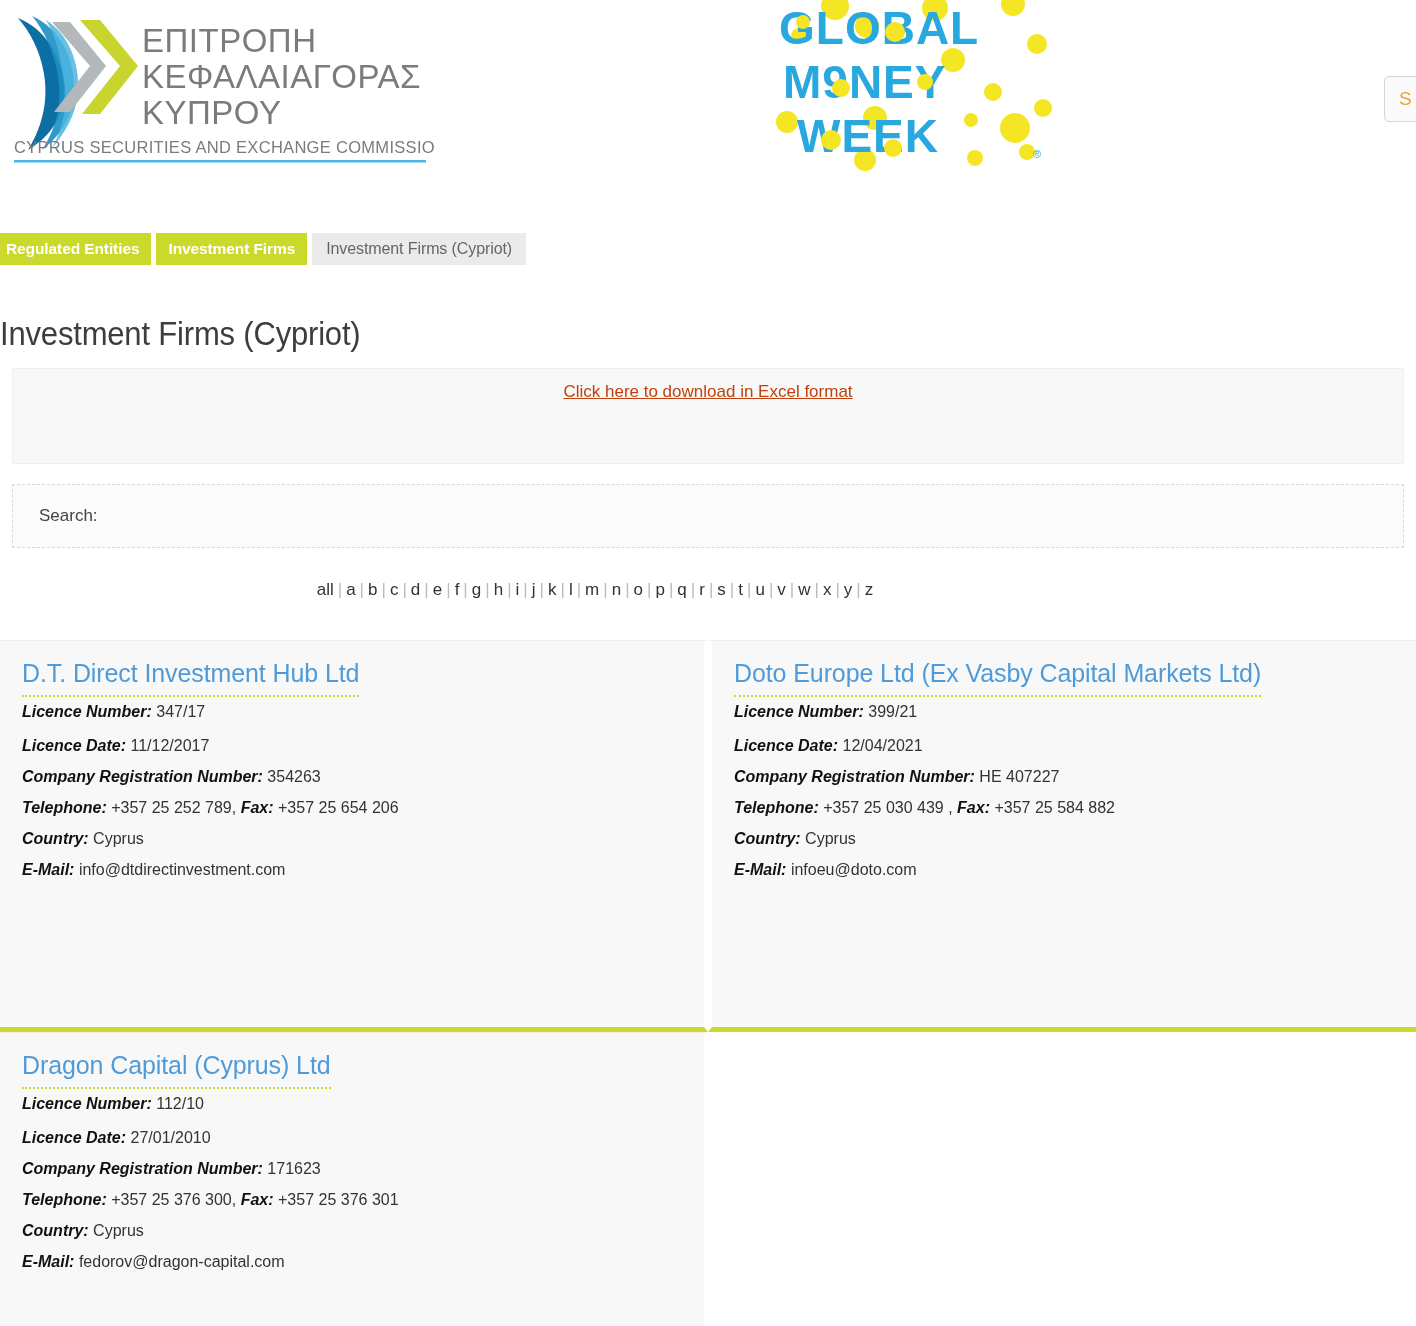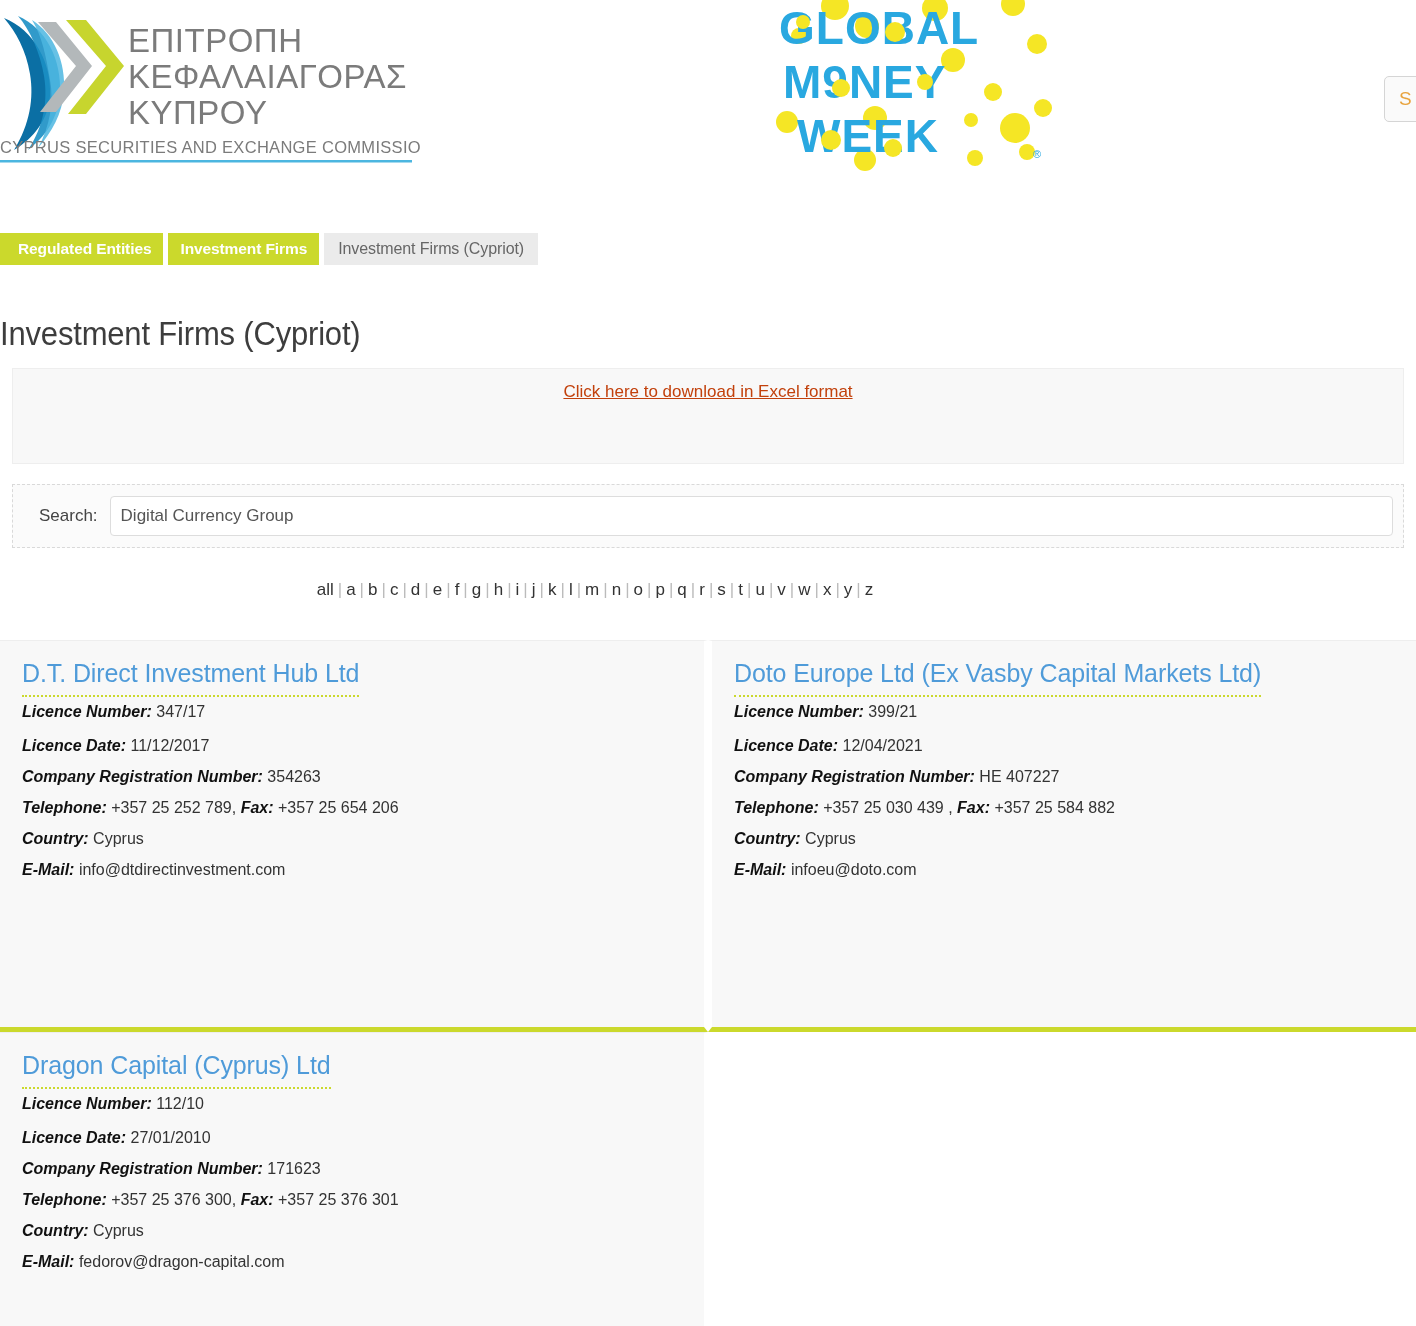--- a/index.html
+++ b/index.html
@@ -13,21 +13,21 @@
 
   
   .header {
     position: relative;
     height: 200px;
     background: #ffffff;
   }
   .cysec-logo {
     position: absolute;
     left: 0px; top: 8px;
-    width: 420px; height: 160px;
+    width: 420px; height: 160px; padding-left: 14px;
   }
   .gmw-logo {
     position: absolute;
     left: 775px; top: 0px;
     width: 280px; height: 180px;
   }
   .corner-btn {
     position: absolute;
     right: -30px; top: 76px;
     width: 62px; height: 46px;
@@ -54,21 +54,21 @@
     font-family: "Liberation Sans Narrow", "Liberation Sans", sans-serif;
     font-size: 15.5px;
     font-weight: bold;
     line-height: 32px;
     padding: 0 12px;
     color: #ffffff;
     background: #cbd92c;
     letter-spacing: -0.1px;
     white-space: nowrap;
   }
-  .crumb.first { padding-left: 18px; }
+  .crumb.first { padding-left: 6px; }
   .crumb.current {
     background: #ebebeb;
     color: #666666;
     font-weight: normal;
     font-size: 16px;
     padding: 0 14px;
   }
 
   
   .page-title {
@@ -279,21 +279,20 @@
 </nav>
 
 <h1 class="page-title">Investment Firms (Cypriot)</h1>
 
 <div class="notice-box">
   <a class="notice-link">Click here to download in Excel format</a>
 </div>
 
 <div class="search-wrap">
   <label class="search-label">Search:</label>
-  <input class="search-input" type="text" value="Digital Currency Group" style="">
 </div>
 
 <div class="alpha"><a>all</a><span class="sep">|</span><a>a</a><span class="sep">|</span><a>b</a><span class="sep">|</span><a>c</a><span class="sep">|</span><a>d</a><span class="sep">|</span><a>e</a><span class="sep">|</span><a>f</a><span class="sep">|</span><a>g</a><span class="sep">|</span><a>h</a><span class="sep">|</span><a>i</a><span class="sep">|</span><a>j</a><span class="sep">|</span><a>k</a><span class="sep">|</span><a>l</a><span class="sep">|</span><a>m</a><span class="sep">|</span><a>n</a><span class="sep">|</span><a>o</a><span class="sep">|</span><a>p</a><span class="sep">|</span><a>q</a><span class="sep">|</span><a>r</a><span class="sep">|</span><a>s</a><span class="sep">|</span><a>t</a><span class="sep">|</span><a>u</a><span class="sep">|</span><a>v</a><span class="sep">|</span><a>w</a><span class="sep">|</span><a>x</a><span class="sep">|</span><a>y</a><span class="sep">|</span><a>z</a></div>
 
 <div class="grid">
     <div class="card left"><a class="card-title">D.T. Direct Investment Hub Ltd</a><div class="field"><b>Licence Number:</b><span class="val"> 347/17</span></div><div class="field"><b>Licence Date:</b><span class="val"> 11/12/2017</span></div><div class="field tight"><b>Company Registration Number:</b><span class="val"> 354263</span></div><div class="field tight"><b>Telephone:</b><span class="val"> +357 25 252 789, </span><b>Fax:</b><span class="val"> +357 25 654 206</span></div><div class="field tight"><b>Country:</b><span class="val"> Cyprus</span></div><div class="field tight"><b>E-Mail:</b><span class="val"> info@dtdirectinvestment.com</span></div></div>
     <div class="card right"><a class="card-title">Doto Europe Ltd (Ex Vasby Capital Markets Ltd)</a><div class="field"><b>Licence Number:</b><span class="val"> 399/21</span></div><div class="field"><b>Licence Date:</b><span class="val"> 12/04/2021</span></div><div class="field tight"><b>Company Registration Number:</b><span class="val"> HE 407227</span></div><div class="field tight"><b>Telephone:</b><span class="val"> +357 25 030 439 , </span><b>Fax:</b><span class="val"> +357 25 584 882</span></div><div class="field tight"><b>Country:</b><span class="val"> Cyprus</span></div><div class="field tight"><b>E-Mail:</b><span class="val"> infoeu@doto.com</span></div></div>
     <div class="card left"><a class="card-title">Dragon Capital (Cyprus) Ltd</a><div class="field"><b>Licence Number:</b><span class="val"> 112/10</span></div><div class="field"><b>Licence Date:</b><span class="val"> 27/01/2010</span></div><div class="field tight"><b>Company Registration Number:</b><span class="val"> 171623</span></div><div class="field tight"><b>Telephone:</b><span class="val"> +357 25 376 300, </span><b>Fax:</b><span class="val"> +357 25 376 301</span></div><div class="field tight"><b>Country:</b><span class="val"> Cyprus</span></div><div class="field tight"><b>E-Mail:</b><span class="val"> fedorov@dragon-capital.com</span></div></div>
     <div class="card empty"></div>
   </div>

